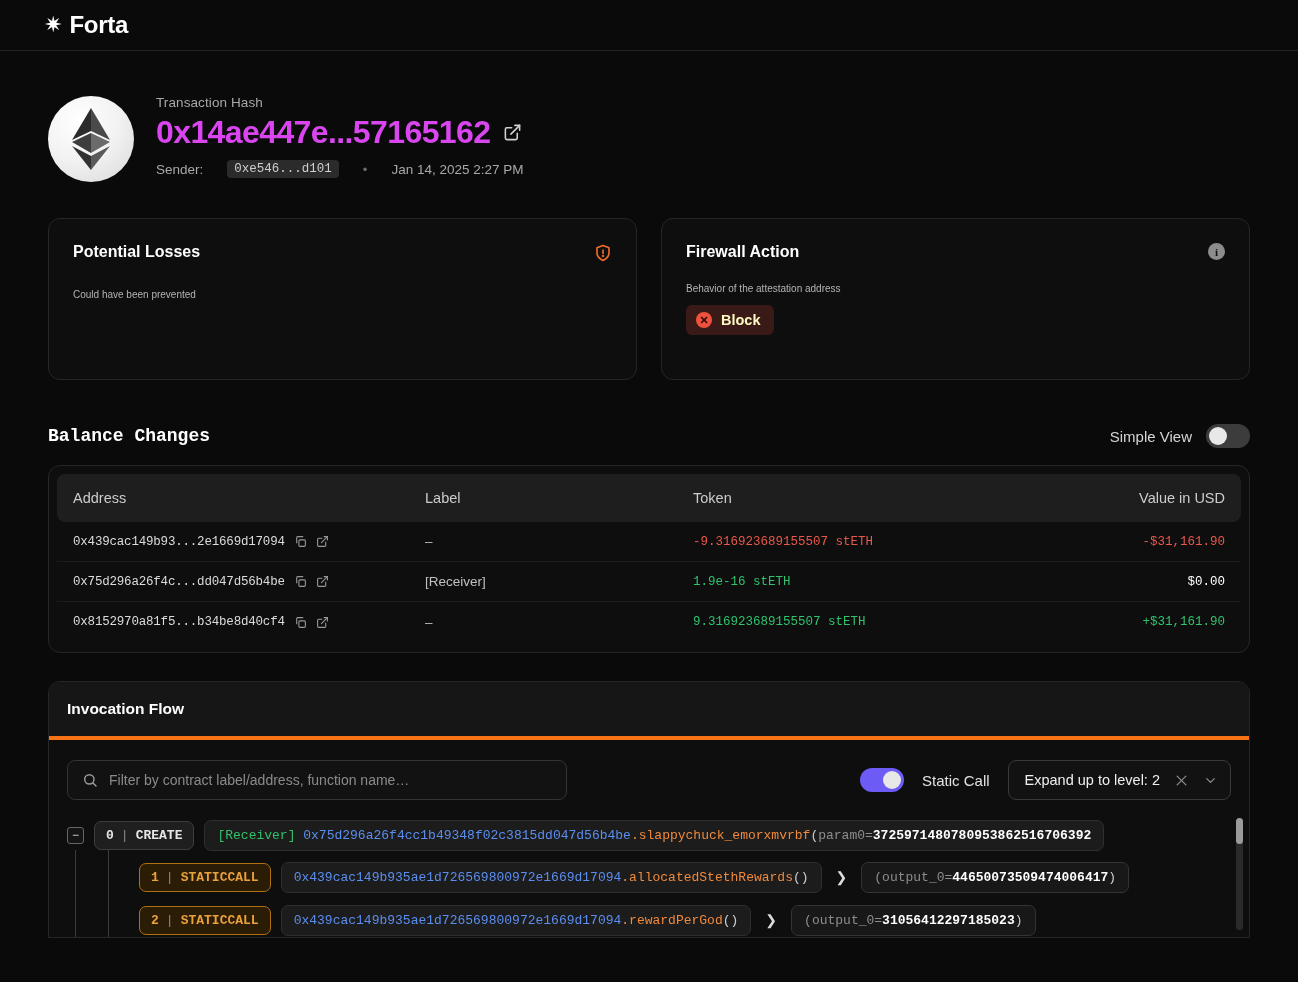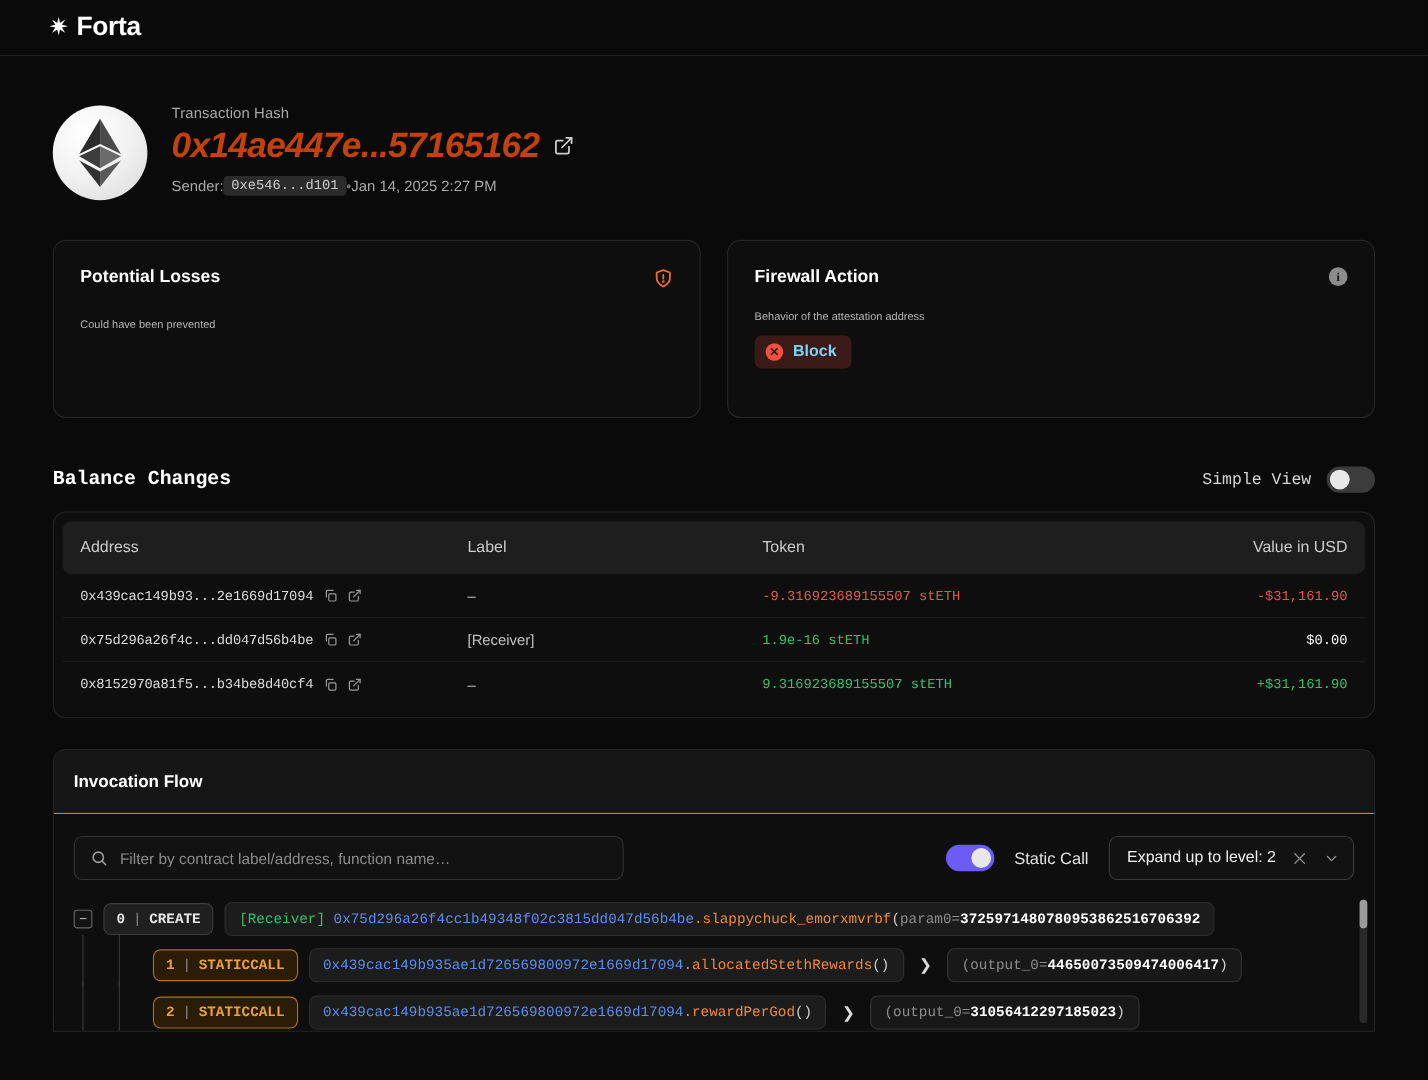--- a/index.html
+++ b/index.html
@@ -32,23 +32,23 @@
   .eth-avatar {
     width: 86px; height: 86px; border-radius: 50%;
     background: radial-gradient(circle at 35% 28%, #ffffff 0%, #f2f2f2 48%, #d8d8d8 100%);
     flex: 0 0 auto;
     display: flex; align-items: center; justify-content: center;
     margin-top: 5px;
   }
   .txmeta { padding-top: 4px; }
   .txlabel { font-size: 13.5px; color: #a8a8a8; letter-spacing: .1px; }
   .txhash-row { display: flex; align-items: center; gap: 13px; margin-top: 4px; }
-  .txhash { font-size: 32px; font-weight: bold; letter-spacing: -0.6px; color: #c2410c; font-style: italic; }
+  .txhash { font-size: 32px; font-weight: bold; letter-spacing: -0.6px; color: #d946ef; }
   .ext-ico { color: #d0d0d0; display: inline-flex; }
-  .txsub { display: flex; align-items: center; gap: 0; margin-top: 9px; font-size: 13.5px; color: #a8a8a8; }
+  .txsub { display: flex; align-items: center; gap: 24px; margin-top: 9px; font-size: 13.5px; color: #a8a8a8; }
   .chip-addr {
     background: #2b2b2b; color: #cfcfcf; border-radius: 4px;
     padding: 2px 7px; font-size: 12.5px;
   }
   .dot-sep { color: #6d6d6d; font-size: 13px; }
 
   
   .cards { display: flex; gap: 24px; margin-top: 36px; }
   .card {
     flex: 1; height: 162px;
@@ -75,36 +75,36 @@
     display: inline-flex; align-items: center; gap: 9px;
     background: #3a1a17; border-radius: 6px;
     padding: 7px 13px 7px 10px; margin-top: 11px;
   }
   .block-x {
     width: 16px; height: 16px; border-radius: 50%;
     background: #f0513e; color: #2a0d0a;
     font-size: 11px; font-weight: bold;
     display: flex; align-items: center; justify-content: center;
   }
-  .block-text { color: #7dd3fc; font-size: 14.5px; font-weight: bold; }
+  .block-text { color: #fef9c3; font-size: 14.5px; font-weight: bold; }
 
   .gauge { position: absolute; right: 26px; top: 32px; width: 118px; height: 112px; }
   .gauge-center {
     position: absolute; inset: 0;
     display: flex; flex-direction: column; align-items: center; justify-content: center;
     padding-top: 6px;
   }
   .gauge-lbl { font-size: 12.5px; color: #a0a0a0; }
   .gauge-val { font-size: 25px; font-weight: bold; color: #f05a46; letter-spacing: -0.5px; line-height: 1.05; }
 
   
   .sec-head { display: flex; align-items: center; justify-content: space-between; margin-top: 44px; }
   .sec-title { font-size: 18px; font-weight: bold; color: #fff; font-family: Liberation Mono, monospace; }
   .toggle-wrap { display: flex; align-items: center; gap: 14px; }
-  .toggle-lbl { font-size: 15px; color: #d5d5d5; font-family: Liberation Mono, monospace; }
+  .toggle-lbl { font-size: 15px; color: #d5d5d5; }
   .switch { width: 44px; height: 24px; border-radius: 12px; position: relative; }
   .switch.off { background: #3c3c3c; }
   .switch.on  { background: #6c5cf5; }
   .knob { position: absolute; top: 3px; width: 18px; height: 18px; border-radius: 50%; background: #e8e8e8; }
   .switch.off .knob { left: 3px; }
   .switch.on  .knob { left: 23px; }
 
   .table-card {
     margin-top: 17px;
     background: #0e0e0e; border: 1px solid #262626; border-radius: 12px;
@@ -139,21 +139,21 @@
   .flow-card {
     margin-top: 28px;
     background: #0e0e0e; border: 1px solid #262626;
     border-radius: 12px 12px 0 0;
     overflow: hidden;
   }
   .flow-head {
     height: 58px; display: flex; align-items: center;
     padding: 0 18px;
     background: #161616;
-    border-bottom: 1px solid #f97316;
+    border-bottom: 4px solid #f97316;
   }
   .flow-title { font-size: 15.5px; font-weight: bold; color: #fff; }
   .flow-tools {
     display: flex; align-items: center; justify-content: space-between;
     padding: 20px 18px 14px 18px;
   }
   .search-box {
     width: 500px; height: 40px;
     border: 1px solid #333; border-radius: 8px;
     background: #121212;

